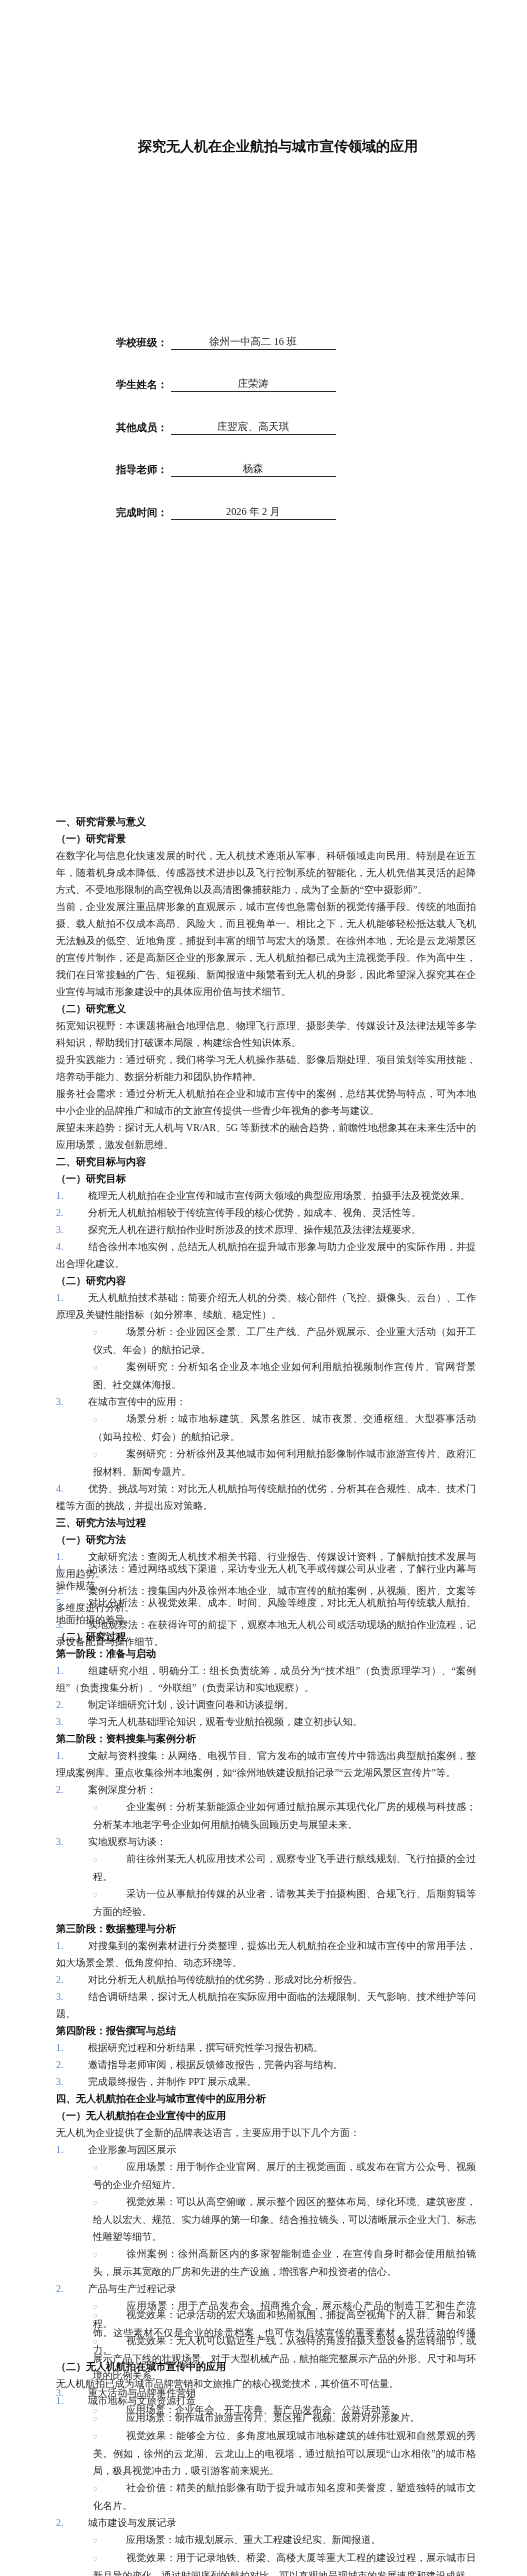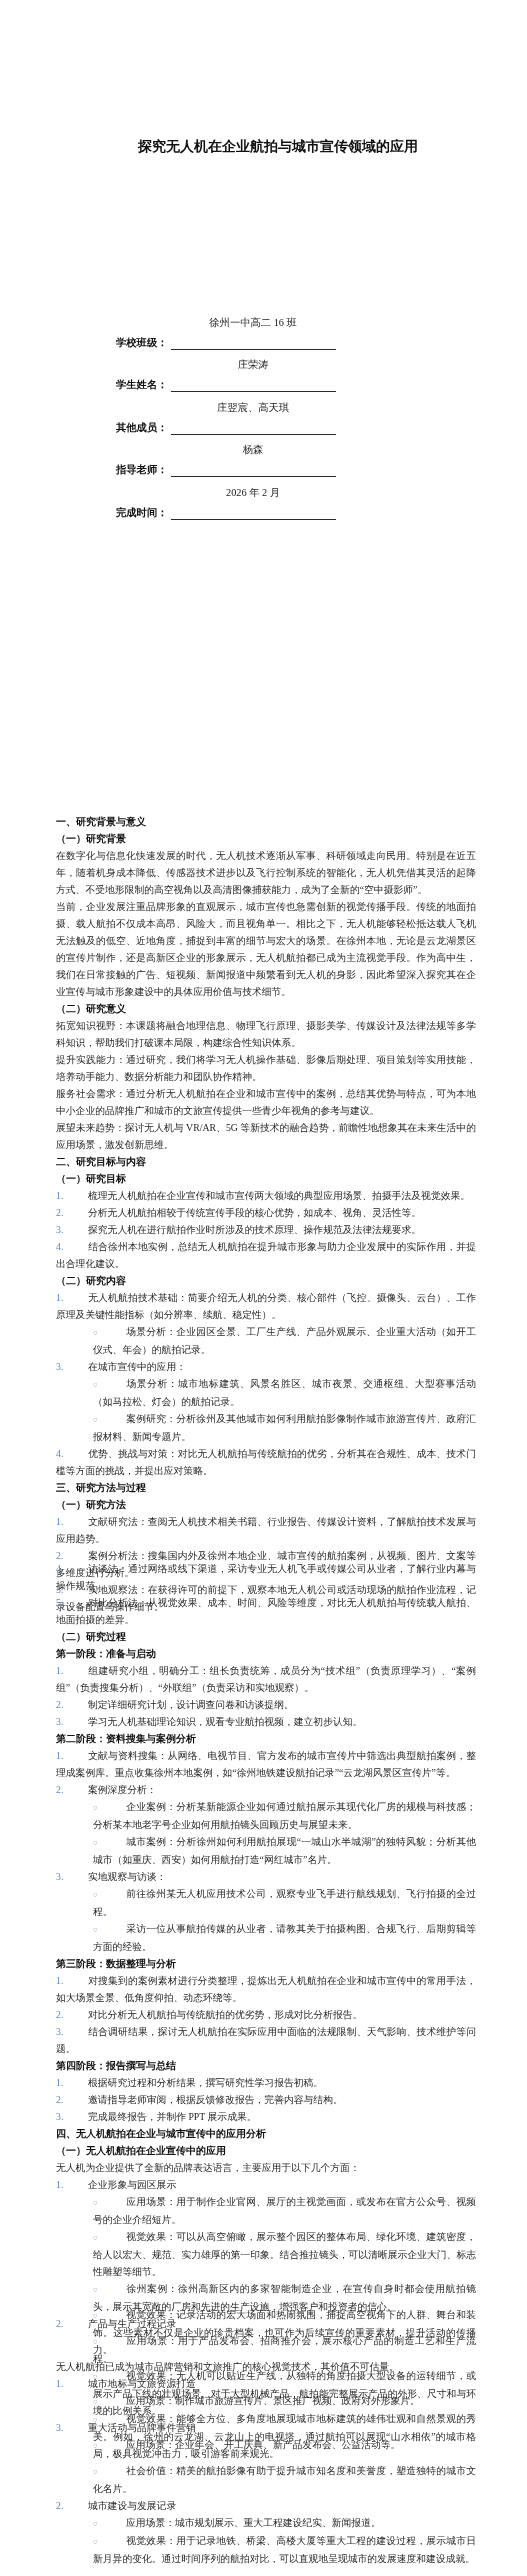--- a/index.html
+++ b/index.html
@@ -26,21 +26,21 @@
   
   .form{position:absolute; top:332px; left:116px; width:299px;}
   .form-row{display:flex; align-items:flex-end; margin-bottom:25px; height:17.5px;}
   .form-label{
     font-family:"Liberation Sans", sans-serif;
     font-weight:700; font-size:10.3px; color:#111;
     white-space:nowrap; margin-right:3.1px;
   }
   .form-value{
     display:inline-block; width:165px; text-align:center;
-    border-bottom:1px solid #2a2a2a; padding-bottom:19px;
+    border-bottom:1px solid #2a2a2a; padding-bottom:0;
     font-size:10.3px; color:#222; font-family:"Liberation Serif", serif;
   }
   
   .block{position:absolute; left:56px; width:420px; font-size:9.8px; line-height:17px; text-align:justify;}
   .block-1{top:813px;}
   .block-2{top:1560px;}
   .block-3{top:2306px;}
   .para{margin:0;}
   .para .b{font-weight:400;}
   .h1,.h2,.h3{font-weight:700; font-family:"Liberation Sans", sans-serif; font-size:10px; color:#111;}
@@ -90,20 +90,21 @@
       <div class="para"><span class="b">展望未来趋势：</span><span>探讨无人机与 VR/AR、5G 等新技术的融合趋势，前瞻性地想象其在未来生活中的应用场景，激发创新思维。</span></div>
       <div class="para h1">二、研究目标与内容</div>
       <div class="para h2">（一）研究目标</div>
       <div class="para num"><span class="marker">1.</span><span>梳理无人机航拍在</span><span class="b">企业宣传</span><span>和</span><span class="b">城市宣传</span><span>两大领域的典型应用场景、拍摄手法及视觉效果。</span></div>
       <div class="para num"><span class="marker">2.</span><span>分析无人机航拍相较于传统宣传手段的核心优势，如成本、视角、灵活性等。</span></div>
       <div class="para num"><span class="marker">3.</span><span>探究无人机在进行航拍作业时所涉及的技术原理、操作规范及法律法规要求。</span></div>
       <div class="para num"><span class="marker">4.</span><span>结合徐州本地实例，总结无人机航拍在提升城市形象与助力企业发展中的实际作用，并提出合理化建议。</span></div>
       <div class="para h2">（二）研究内容</div>
       <div class="para num"><span class="marker">1.</span><span class="b">无人机航拍技术基础：</span><span>简要介绍无人机的分类、核心部件（飞控、摄像头、云台）、工作原理及关键性能指标（如分辨率、续航、稳定性）。</span></div>
       <div class="para bullet"><span class="marker">○</span><span class="b">场景分析：</span><span>企业园区全景、工厂生产线、产品外观展示、企业重大活动（如开工仪式、年会）的航拍记录。</span></div>
+      <div class="para bullet"><span class="marker">○</span><span class="b">案例研究：</span><span>分析知名企业及本地企业如何利用航拍视频制作宣传片、官网背景图、社交媒体海报。</span></div>
       <div class="para num"><span class="marker">3.</span><span class="b">在城市宣传中的应用：</span></div>
       <div class="para bullet"><span class="marker">○</span><span class="b">场景分析：</span><span>城市地标建筑、风景名胜区、城市夜景、交通枢纽、大型赛事活动（如马拉松、灯会）的航拍记录。</span></div>
       <div class="para bullet"><span class="marker">○</span><span class="b">案例研究：</span><span>分析徐州及其他城市如何利用航拍影像制作城市旅游宣传片、政府汇报材料、新闻专题片。</span></div>
       <div class="para num"><span class="marker">4.</span><span class="b">优势、挑战与对策：</span><span>对比无人机航拍与传统航拍的优劣，分析其在合规性、成本、技术门槛等方面的挑战，并提出应对策略。</span></div>
       <div class="para h1">三、研究方法与过程</div>
       <div class="para h2">（一）研究方法</div>
       <div class="para num"><span class="marker">1.</span><span class="b">文献研究法：</span><span>查阅无人机技术相关书籍、行业报告、传媒设计资料，了解航拍技术发展与应用趋势。</span></div>
       <div class="para num"><span class="marker">2.</span><span class="b">案例分析法：</span><span>搜集国内外及徐州本地企业、城市宣传的航拍案例，从视频、图片、文案等多维度进行分析。</span></div>
       <div class="para num"><span class="marker">3.</span><span class="b">实地观察法：</span><span>在获得许可的前提下，观察本地无人机公司或活动现场的航拍作业流程，记录设备配置与操作细节。</span></div>
     </div>
@@ -112,21 +113,20 @@
       <div class="para num"><span class="marker">5.</span><span class="b">对比分析法：</span><span>从视觉效果、成本、时间、风险等维度，对比无人机航拍与传统载人航拍、地面拍摄的差异。</span></div>
       <div class="para h2">（二）研究过程</div>
       <div class="para h3">第一阶段：准备与启动</div>
       <div class="para num"><span class="marker">1.</span><span>组建研究小组，明确分工：组长负责统筹，成员分为“技术组”（负责原理学习）、“案例组”（负责搜集分析）、“外联组”（负责采访和实地观察）。</span></div>
       <div class="para num"><span class="marker">2.</span><span>制定详细研究计划，设计调查问卷和访谈提纲。</span></div>
       <div class="para num"><span class="marker">3.</span><span>学习无人机基础理论知识，观看专业航拍视频，建立初步认知。</span></div>
       <div class="para h3">第二阶段：资料搜集与案例分析</div>
       <div class="para num"><span class="marker">1.</span><span class="b">文献与资料搜集：</span><span>从网络、电视节目、官方发布的城市宣传片中筛选出典型航拍案例，整理成案例库。重点收集徐州本地案例，如“徐州地铁建设航拍记录”“云龙湖风景区宣传片”等。</span></div>
       <div class="para num"><span class="marker">2.</span><span class="b">案例深度分析：</span></div>
       <div class="para bullet"><span class="marker">○</span><span class="b">企业案例：</span><span>分析某新能源企业如何通过航拍展示其现代化厂房的规模与科技感；分析某本地老字号企业如何用航拍镜头回顾历史与展望未来。</span></div>
-      <div class="para bullet"><span class="marker">○</span><span class="b">城市案例：</span><span>分析徐州如何利用航拍展现“一城山水半城湖”的独特风貌；分析其他城市（如重庆、西安）如何用航拍打造“网红城市”名片。</span></div>
       <div class="para num"><span class="marker">3.</span><span class="b">实地观察与访谈：</span></div>
       <div class="para bullet"><span class="marker">○</span><span>前往徐州某无人机应用技术公司，观察专业飞手进行航线规划、飞行拍摄的全过程。</span></div>
       <div class="para bullet"><span class="marker">○</span><span>采访一位从事航拍传媒的从业者，请教其关于拍摄构图、合规飞行、后期剪辑等方面的经验。</span></div>
       <div class="para h3">第三阶段：数据整理与分析</div>
       <div class="para num"><span class="marker">1.</span><span>对搜集到的案例素材进行分类整理，提炼出无人机航拍在企业和城市宣传中的常用手法，如大场景全景、低角度仰拍、动态环绕等。</span></div>
       <div class="para num"><span class="marker">2.</span><span>对比分析无人机航拍与传统航拍的优劣势，形成对比分析报告。</span></div>
       <div class="para num"><span class="marker">3.</span><span>结合调研结果，探讨无人机航拍在实际应用中面临的法规限制、天气影响、技术维护等问题。</span></div>
       <div class="para h3">第四阶段：报告撰写与总结</div>
       <div class="para num"><span class="marker">1.</span><span>根据研究过程和分析结果，撰写研究性学习报告初稿。</span></div>
       <div class="para num"><span class="marker">2.</span><span>邀请指导老师审阅，根据反馈修改报告，完善内容与结构。</span></div>
@@ -139,20 +139,21 @@
       <div class="para bullet"><span class="marker">○</span><span class="b">视觉效果：</span><span>可以从高空俯瞰，展示整个园区的整体布局、绿化环境、建筑密度，给人以宏大、规范、实力雄厚的第一印象。结合推拉镜头，可以清晰展示企业大门、标志性雕塑等细节。</span></div>
       <div class="para bullet"><span class="marker">○</span><span class="b">徐州案例：</span><span>徐州高新区内的多家智能制造企业，在宣传自身时都会使用航拍镜头，展示其宽敞的厂房和先进的生产设施，增强客户和投资者的信心。</span></div>
       <div class="para num"><span class="marker">2.</span><span class="b">产品与生产过程记录</span></div>
       <div class="para bullet"><span class="marker">○</span><span class="b">应用场景：</span><span>用于产品发布会、招商推介会，展示核心产品的制造工艺和生产流程。</span></div>
       <div class="para bullet"><span class="marker">○</span><span class="b">视觉效果：</span><span>无人机可以贴近生产线，从独特的角度拍摄大型设备的运转细节，或展示产品下线的壮观场景。对于大型机械产品，航拍能完整展示产品的外形、尺寸和与环境的比例关系。</span></div>
       <div class="para num"><span class="marker">3.</span><span class="b">重大活动与品牌事件营销</span></div>
       <div class="para bullet"><span class="marker">○</span><span class="b">应用场景：</span><span>企业年会、开工庆典、新产品发布会、公益活动等。</span></div>
     </div>
   <div class="block block-3">
       <div class="para bullet"><span class="marker">○</span><span class="b">视觉效果：</span><span>记录活动的宏大场面和热闹氛围，捕捉高空视角下的人群、舞台和装饰。这些素材不仅是企业的珍贵档案，也可作为后续宣传的重要素材，提升活动的传播力。</span></div>
+      <div class="para h2">（二）无人机航拍在城市宣传中的应用</div>
       <div class="para"><span>无人机航拍已成为城市品牌营销和文旅推广的核心视觉技术，其价值不可估量。</span></div>
       <div class="para num"><span class="marker">1.</span><span class="b">城市地标与文旅资源打造</span></div>
       <div class="para bullet"><span class="marker">○</span><span class="b">应用场景：</span><span>制作城市旅游宣传片、景区推广视频、政府对外形象片。</span></div>
       <div class="para bullet"><span class="marker">○</span><span class="b">视觉效果：</span><span>能够全方位、多角度地展现城市地标建筑的雄伟壮观和自然景观的秀美。例如，徐州的云龙湖、云龙山上的电视塔，通过航拍可以展现“山水相依”的城市格局，极具视觉冲击力，吸引游客前来观光。</span></div>
       <div class="para bullet"><span class="marker">○</span><span class="b">社会价值：</span><span>精美的航拍影像有助于提升城市知名度和美誉度，塑造独特的城市文化名片。</span></div>
       <div class="para num"><span class="marker">2.</span><span class="b">城市建设与发展记录</span></div>
       <div class="para bullet"><span class="marker">○</span><span class="b">应用场景：</span><span>城市规划展示、重大工程建设纪实、新闻报道。</span></div>
       <div class="para bullet"><span class="marker">○</span><span class="b">视觉效果：</span><span>用于记录地铁、桥梁、高楼大厦等重大工程的建设过程，展示城市日新月异的变化。通过时间序列的航拍对比，可以直观地呈现城市的发展速度和建设成就。</span></div>
     </div>
 

